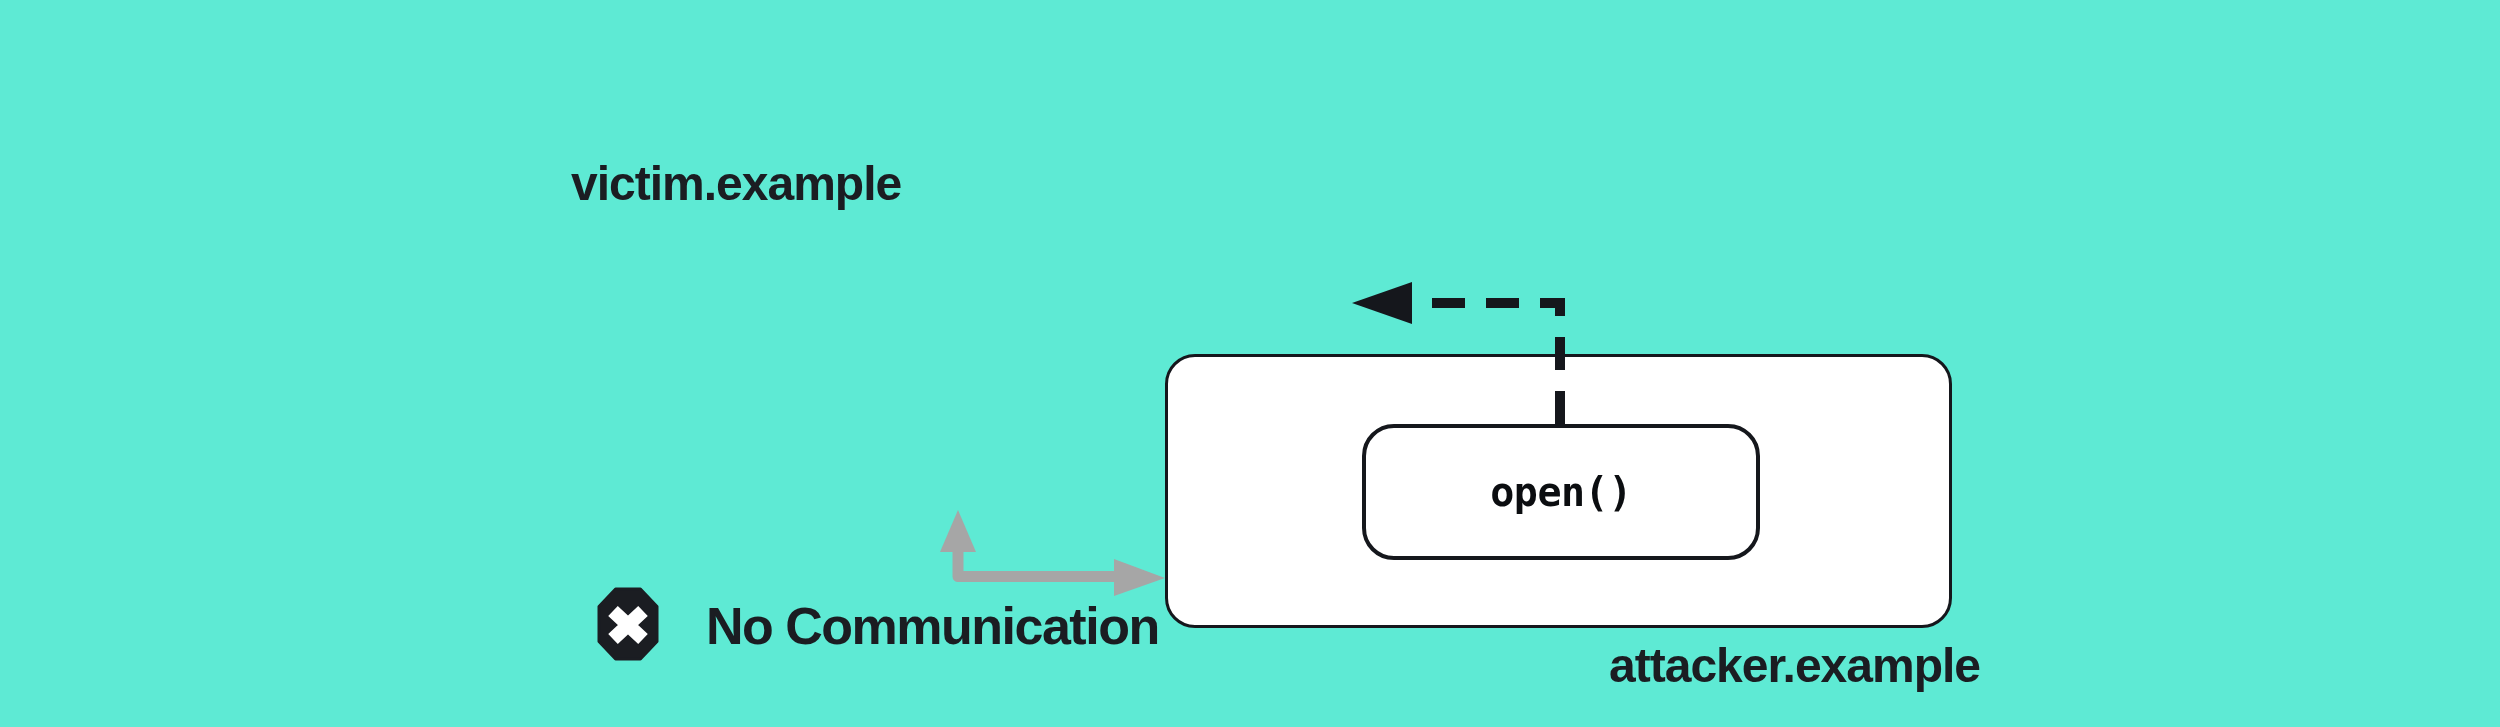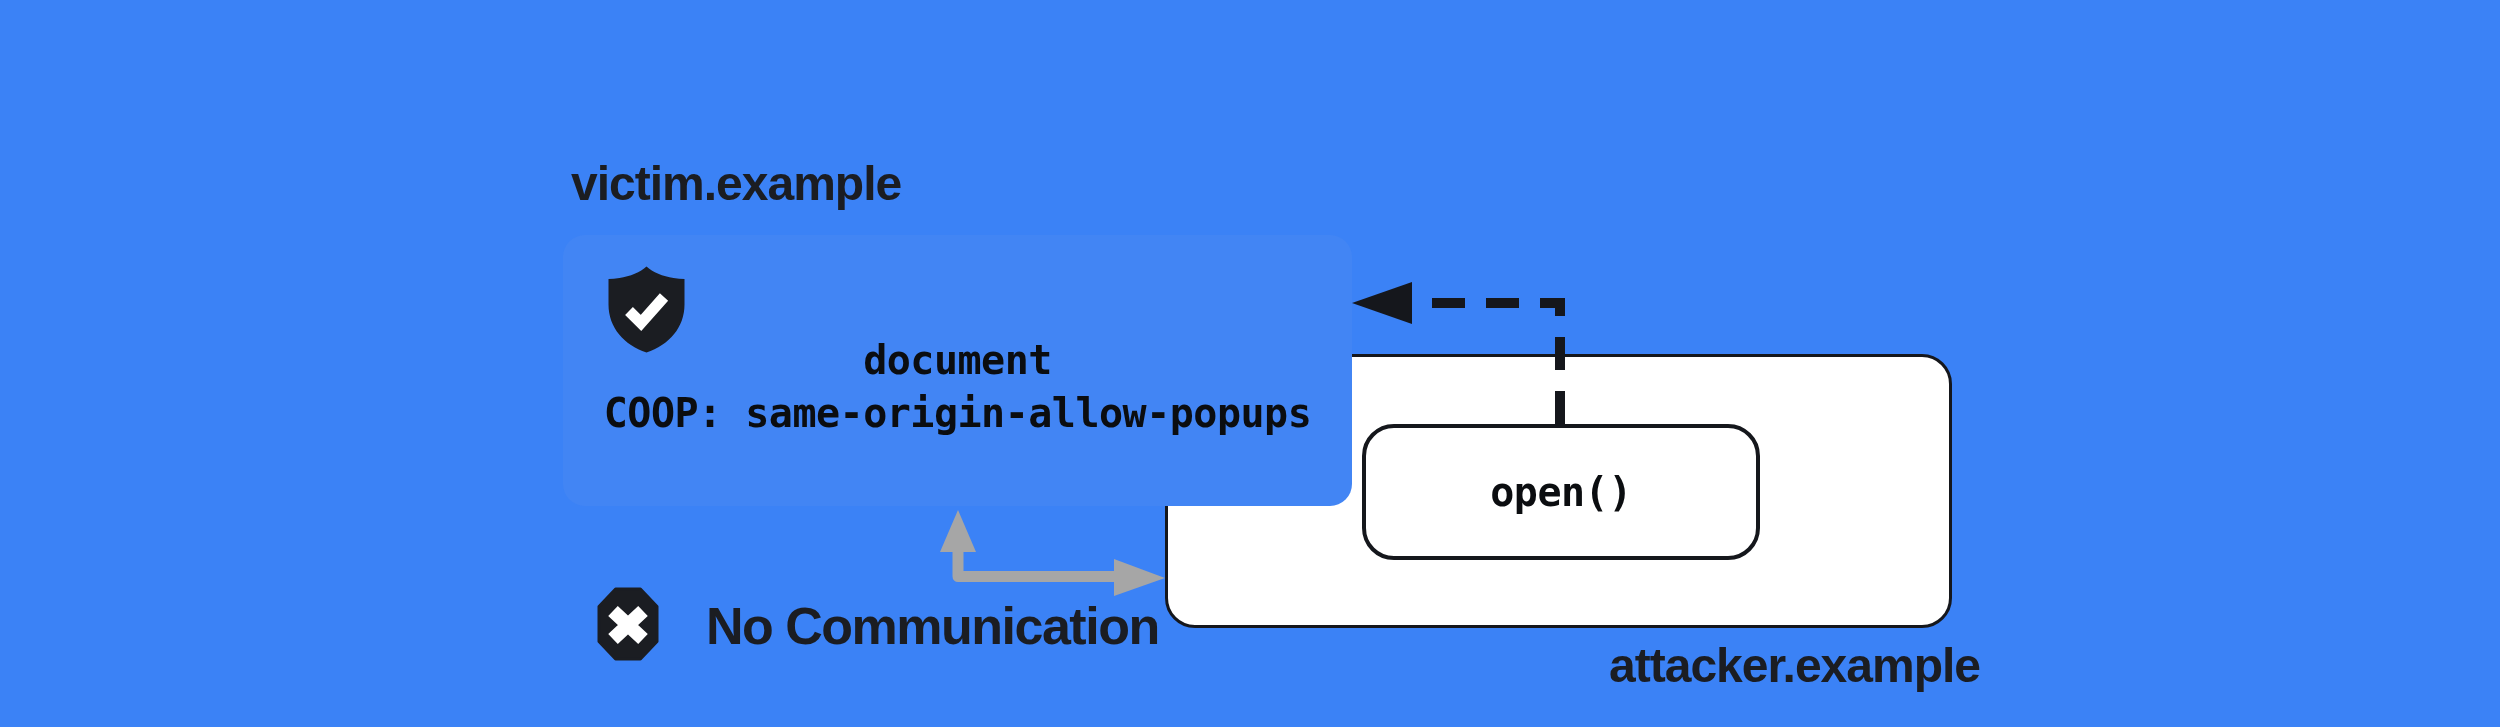--- a/index.html
+++ b/index.html
@@ -1,19 +1,19 @@
 <!DOCTYPE html>
 <html><head>
 <meta charset="utf-8">
 <style>
   html,body{margin:0;padding:0;background:#fff;}
   .canvas{
     position:relative;
     width:2500px;height:727px;
-    background:#3b82f6;
+    background:#5eead4;
     overflow:hidden;
     font-family:"Liberation Sans",sans-serif;
   }
   .origin-label{
     position:absolute;
     font-weight:bold;
     font-size:48px;
     line-height:1;
     letter-spacing:-1px;
     color:#1b1d22;
@@ -107,38 +107,20 @@
 <div class="canvas">
 
   <div class="origin-label victim-label">victim.example</div>
 
   <div class="attacker-box"></div>
 
   <div class="open-box">
     <span class="mono">open()</span>
   </div>
 
-  <div class="victim-box">
-    <svg class="shield" viewBox="0 0 77 87" aria-hidden="true">
-      <path d="M38.5 0.5
-               C44.5 6.2 55 10.4 65.5 12
-               C69.3 12.6 73 12.9 76.5 13
-               L76.5 38.5
-               C76.5 61.5 61 79 38.5 86.5
-               C16 79 0.5 61.5 0.5 38.5
-               L0.5 13
-               C4 12.9 7.7 12.6 11.5 12
-               C22 10.4 32.5 6.2 38.5 0.5 Z" fill="#1b1d22"></path>
-      <polyline points="21,45 33,57 56,31" fill="none" stroke="#ffffff" stroke-width="11" stroke-linecap="butt" stroke-linejoin="miter"></polyline>
-    </svg>
-    <div class="victim-text mono">
-      <div>document</div>
-      <div>COOP: same-origin-allow-popups</div>
-    </div>
-  </div>
 
   <svg class="arrow-layer" width="2500" height="727" viewBox="0 0 2500 727" aria-hidden="true">
 
     <g>
       <path d="M1560 424 L1560 303 L1408 303" fill="none" stroke="#15171c" stroke-width="10" stroke-dasharray="33 21"></path>
       <polygon points="1352,303 1412,282 1412,324" fill="#15171c"></polygon>
     </g>
 
     <g>
       <path d="M958 552 L958 576.5 L1114 576.5" fill="none" stroke="#a6a6a6" stroke-width="11" stroke-linejoin="round"></path>

